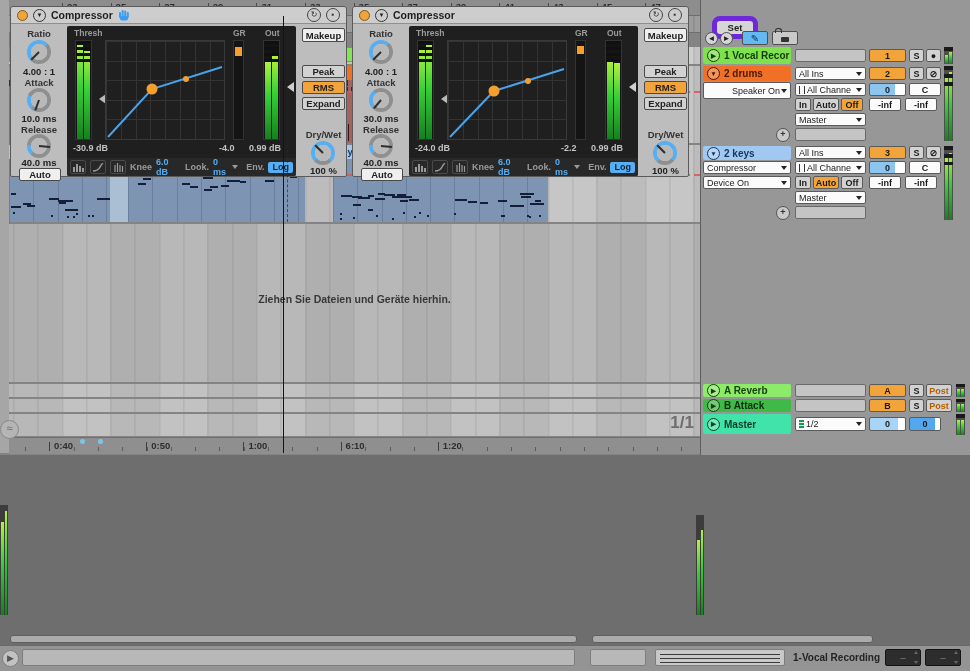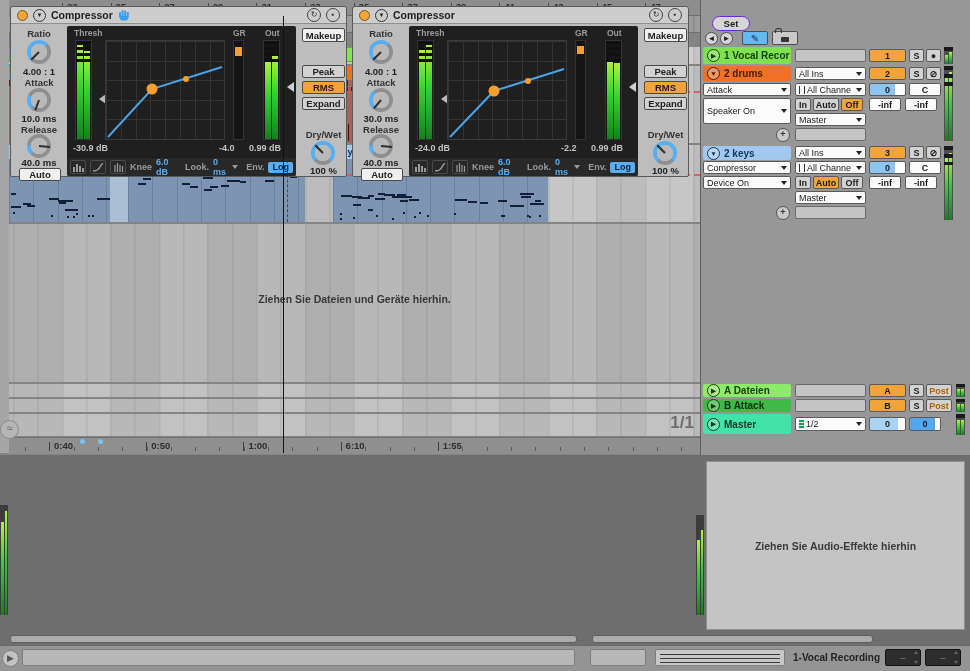--- a/index.html
+++ b/index.html
@@ -54,21 +54,21 @@
   .autoline{position:absolute;left:0;right:0;height:0;border-top:2px dashed #e05555;opacity:.85;}
   #playhead{left:283px;top:16px;width:1px;height:437px;background:#141414;z-index:40;}
   #insert-mark{left:287px;top:145px;width:0;height:77px;border-left:1px dashed #2a2a2a;z-index:39;opacity:.7;}
   #drop-hint-arr{left:9px;top:293px;width:691px;text-align:center;font-size:10.5px;font-weight:bold;color:#383838;}
   #loop-count{left:628px;top:413px;width:66px;text-align:right;font-size:17px;font-weight:bold;color:#6e6e6e;}
   #zoom-back{left:0;top:420px;width:17px;height:17px;border-radius:50%;background:#b5b5b5;border:1px solid #8a8a8a;
              color:#6f6f6f;font-size:11px;line-height:15px;text-align:center;}
   #gutter-left{left:0;top:0;width:9px;height:453px;background:#a6a6a6;border-right:1px solid #7a7a7a;}
   
   #panel{left:700px;top:0;width:270px;height:455px;background:#979797;border-left:1px solid #5e5e5e;}
-  .pill{position:absolute;background:#d6d6d6;border:1px solid #6d28d9;border-radius:8px;font-size:9.5px;font-weight:bold;
+  .pill{position:absolute;background:#d6d6d6;border:5px solid #6d28d9;border-radius:8px;font-size:9.5px;font-weight:bold;
         color:#222;text-align:center;}
   .cbtn{position:absolute;width:13px;height:13px;border-radius:50%;background:#d6d6d6;border:1px solid #4f4f4f;
         font-size:8px;line-height:12px;text-align:center;color:#222;box-sizing:border-box;}
   .sqbtn{position:absolute;width:26px;height:14px;border:1px solid #4f4f4f;border-radius:2px;box-sizing:border-box;
          display:flex;align-items:center;justify-content:center;}
   .lock-body{width:8px;height:5px;background:#333;border-radius:1px;position:relative;margin-top:3px;}
   .lock-sh{position:absolute;left:1.5px;top:-4px;width:5px;height:4px;border:1.5px solid #333;border-bottom:none;border-radius:3px 3px 0 0;}
   .trow{position:absolute;box-sizing:border-box;display:flex;align-items:center;gap:4px;padding:0 4px;
         font-size:10px;font-weight:bold;border-radius:2px;overflow:hidden;white-space:nowrap;}
   .circ{width:11px;height:11px;min-width:11px;border:1px solid #1d3b10;border-radius:50%;display:flex;align-items:center;
@@ -484,21 +484,21 @@
       <div class="time-mtick" style="left: 672.1px;"></div>
       <div class="time-tick" style="left: 40px;"></div>
       <span class="time-label" style="left: 45px;">0:40</span>
       <div class="time-tick" style="left: 137.2px;"></div>
       <span class="time-label" style="left: 142.2px;">0:50</span>
       <div class="time-tick" style="left: 234.4px;"></div>
       <span class="time-label" style="left: 239.4px;">1:00</span>
       <div class="time-tick" style="left: 331.6px;"></div>
       <span class="time-label" style="left: 336.6px;">6:10</span>
       <div class="time-tick" style="left: 428.8px;"></div>
-      <span class="time-label" style="left: 433.8px;">1:55</span>
+      <span class="time-label" style="left: 433.8px;">1:20</span>
     </div>
   <div class="abs" id="zoom-back">≈</div>
 
   <div class="abs" id="playhead"></div>
   <div class="abs" id="insert-mark"></div>
 
   <div class="abs" id="panel"></div>
 
   <div class="pill" style="left:712px;top:16px;width:36px;height:13px;line-height:13px;">Set</div>
   <div class="cbtn" style="left:705px;top:32px;">◄</div>
@@ -538,21 +538,21 @@
   <div class="box sbox" style="left:926px;top:67px;width:15px;height:13px;">⊘</div>
   <div class="box dd" style="left:703px;top:83px;width:88px;height:13px;">
       <span>Attack</span>
     </div>
   <div class="box dd" style="left:795px;top:83px;width:71px;height:13px;">
       <span class="ch-icon"></span>
       <span>All Channe</span>
     </div>
   <div class="box panbox" style="left:869px;top:83px;width:37px;height:13px;">0</div>
   <div class="box" style="left:909px;top:83px;width:32px;height:13px;font-weight:bold;">C</div>
-  <div class="box dd" style="left:703px;top:98px;width:88px;height:26px;">
+  <div class="box dd" style="left:703px;top:82px;width:88px;height:17px;justify-content:flex-end;">
       <span>Speaker On</span>
     </div>
   <div class="box sbox" style="left:795px;top:98px;width:16px;height:13px;">In</div>
   <div class="box sbox" style="left:813px;top:98px;width:26px;height:13px;">Auto</div>
   <div class="box obox" style="left:841px;top:98px;width:22px;height:13px;">Off</div>
   <div class="box" style="left:869px;top:98px;width:32px;height:13px;font-weight:bold;">-inf</div>
   <div class="box" style="left:905px;top:98px;width:32px;height:13px;font-weight:bold;">-inf</div>
   <div class="box dd" style="left:795px;top:113px;width:71px;height:13px;">
       <span>Master</span>
     </div>
@@ -595,21 +595,21 @@
     </div>
   <div class="plus" style="left:776px;top:206px;">+</div>
   <div class="box gbox" style="left:795px;top:206px;width:71px;height:13px;"></div>
   <div class="tmeter" style="top:146px;height:74px;">
       <i style="height:85%"></i>
       <i style="height:90%"></i>
     </div>
 
   <div class="trow" style="left:703px;top:384px;width:88px;height:13px;background:#8deb6a;color:#1b4010;">
     <span class="circ">▶</span>
-    <span>A Dateien</span>
+    <span>A Reverb</span>
   </div>
   <div class="box gbox" style="left:795px;top:384px;width:71px;height:13px;"></div>
   <div class="box obox" style="left:869px;top:384px;width:37px;height:13px;">A</div>
   <div class="box sbox" style="left:909px;top:384px;width:15px;height:13px;">S</div>
   <div class="box sbox" style="left:926px;top:384px;width:26px;height:13px;color:#b55f00;">Post</div>
   <div class="tmeter" style="left:956px;top:384px;height:13px;">
       <i style="height:60%"></i>
       <i style="height:60%"></i>
     </div>
 
@@ -847,21 +847,20 @@
     <div class="dbtn" style="left:291px;top:58px;width:43px;height:13px;">Peak</div>
     <div class="dbtn on" style="left:291px;top:74px;width:43px;height:13px;">RMS</div>
     <div class="dbtn" style="left:291px;top:90px;width:43px;height:13px;">Expand</div>
     <div class="dlab" style="left:291px;top:122px;width:43px;">Dry/Wet</div>
     <div class="knob" style="left:300px;top:134px;--deg:270deg;">
         <div class="needle" style="--rot:135deg;"></div>
       </div>
     <div class="dval" style="left:291px;top:158px;width:43px;">100 %</div>
   </div>
 
-  <div class="abs" id="fx-drop">Ziehen Sie Audio-Effekte hierhin</div>
 
   <div class="abs" id="scroll-strip">
     <div class="hscroll" style="left:10px;width:567px;"></div>
     <div class="hscroll" style="left:592px;width:281px;"></div>
   </div>
 
   <div class="abs" id="status-bar">
     <div id="status-chev">▶</div>
     <div class="stat-box" style="left:22px;width:553px;"></div>
     <div class="stat-box" style="left:590px;width:56px;"></div>

